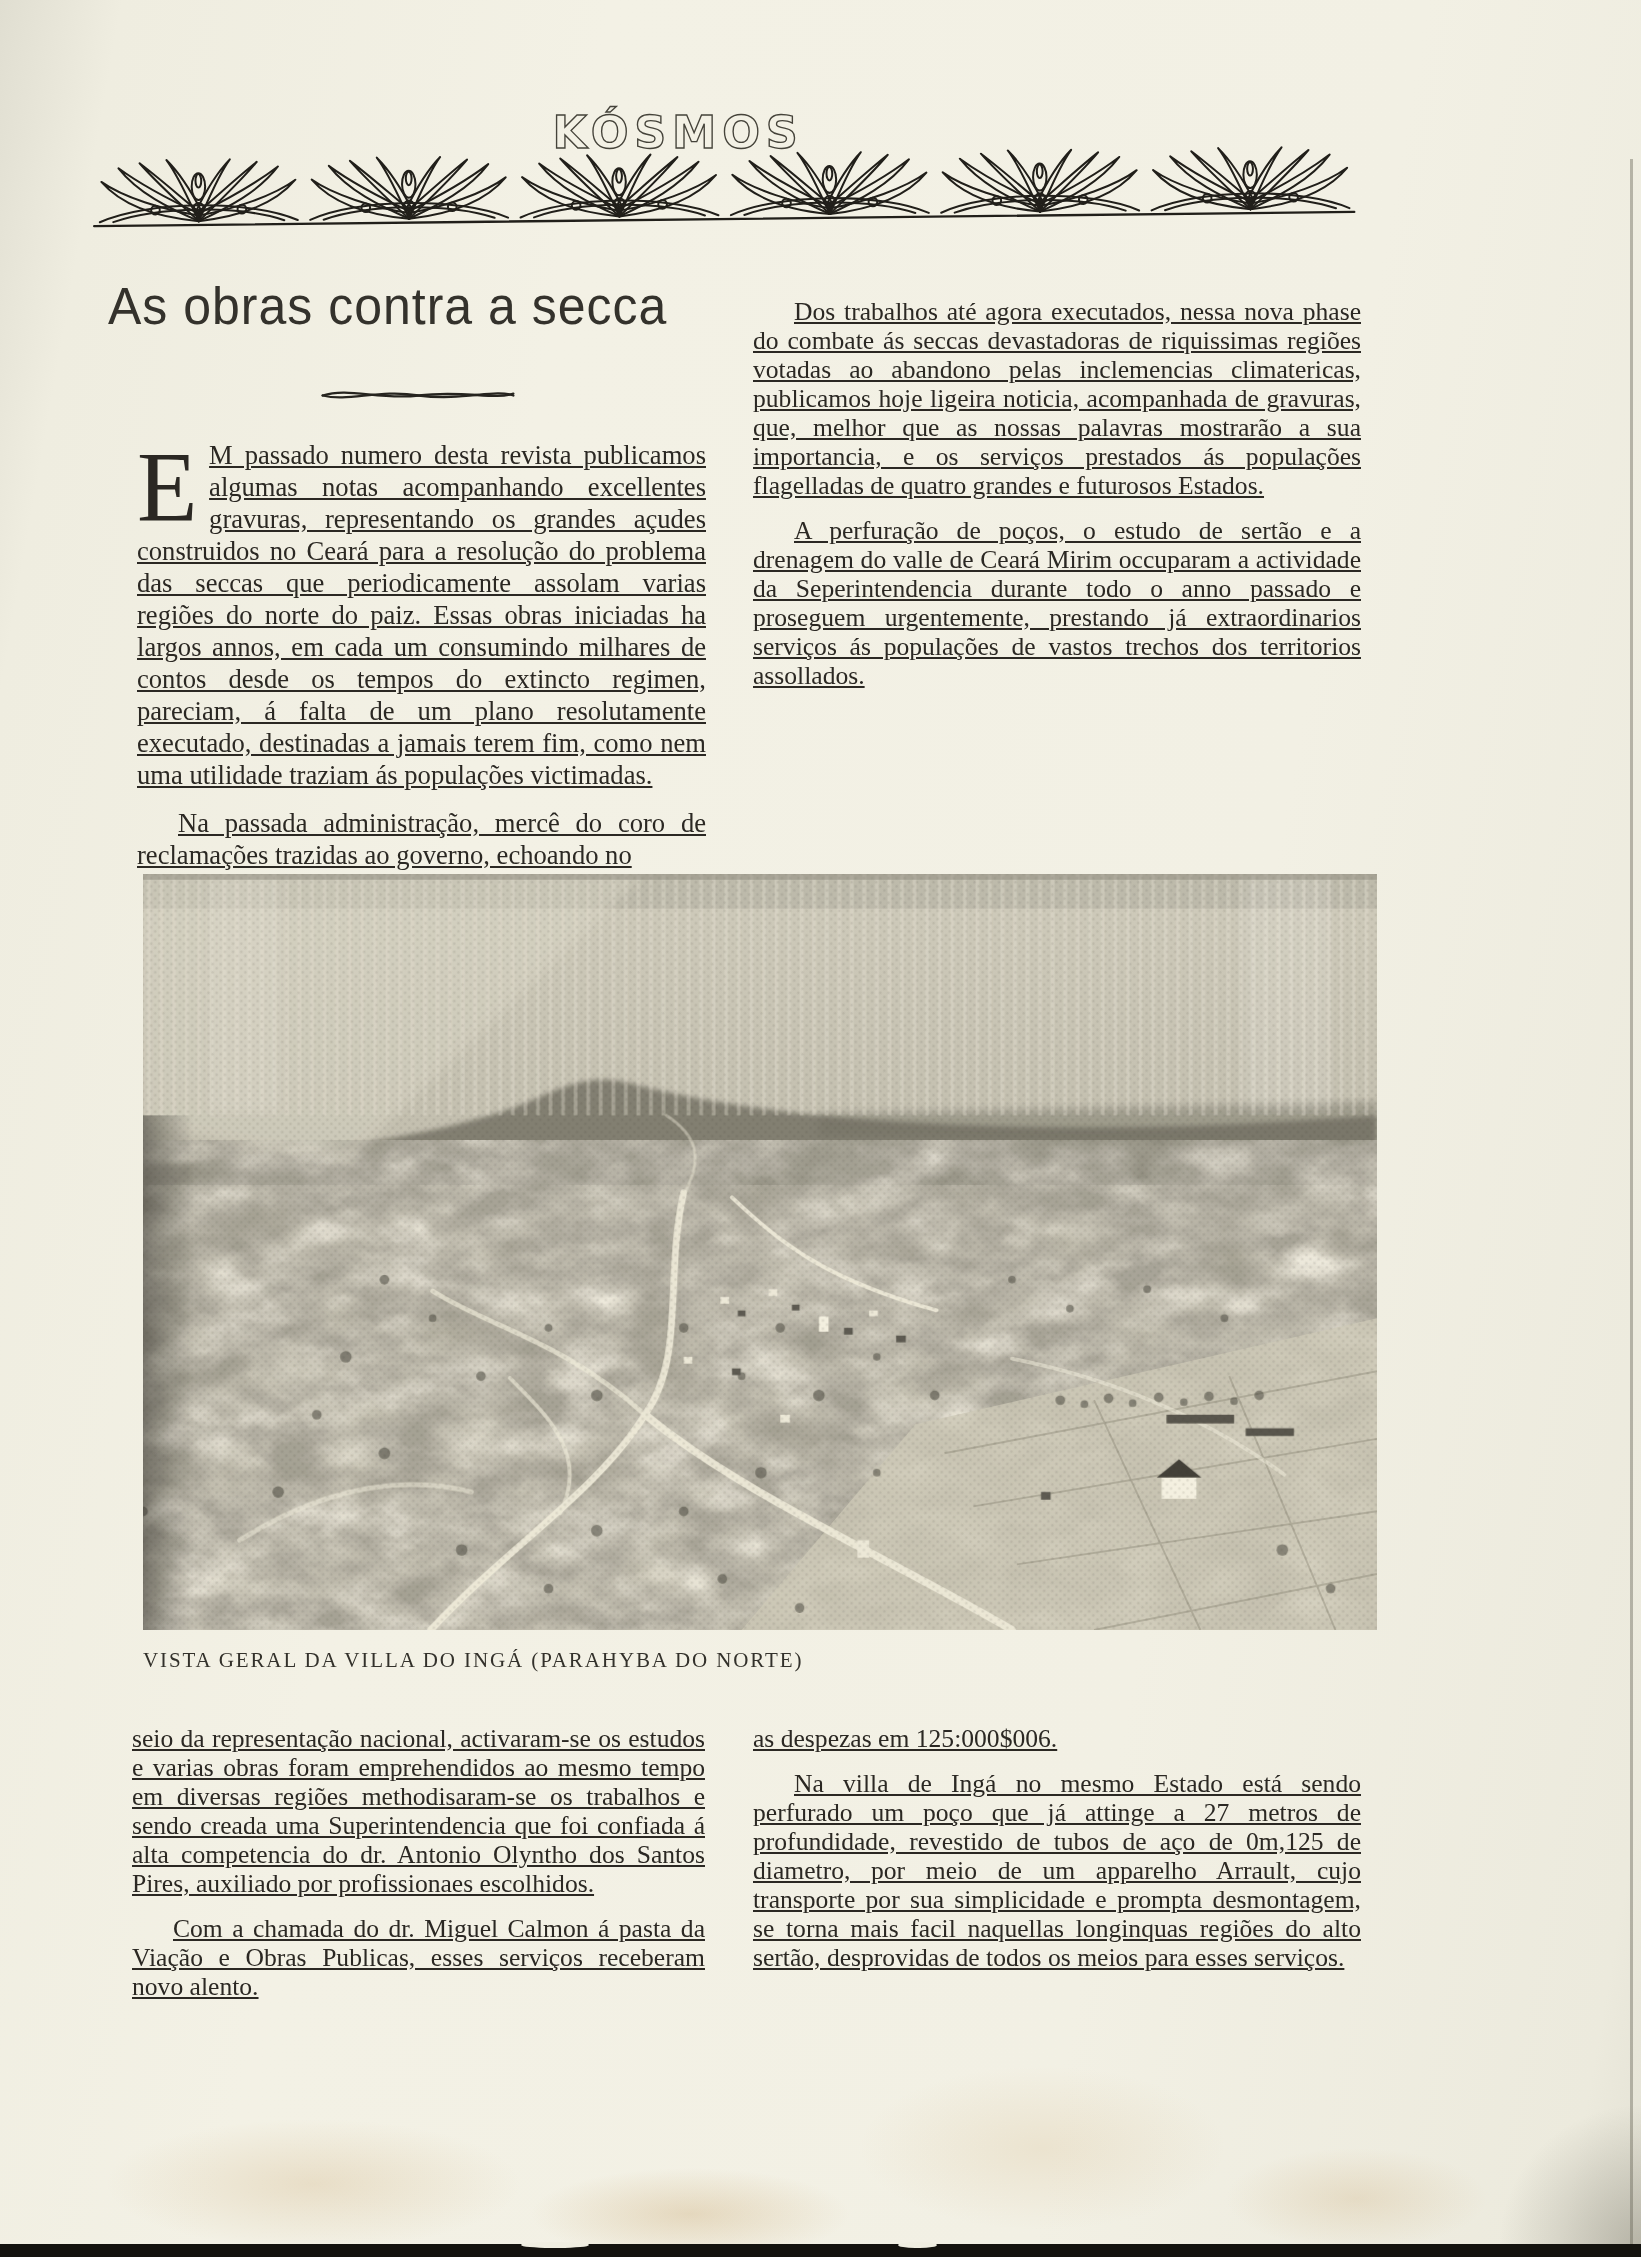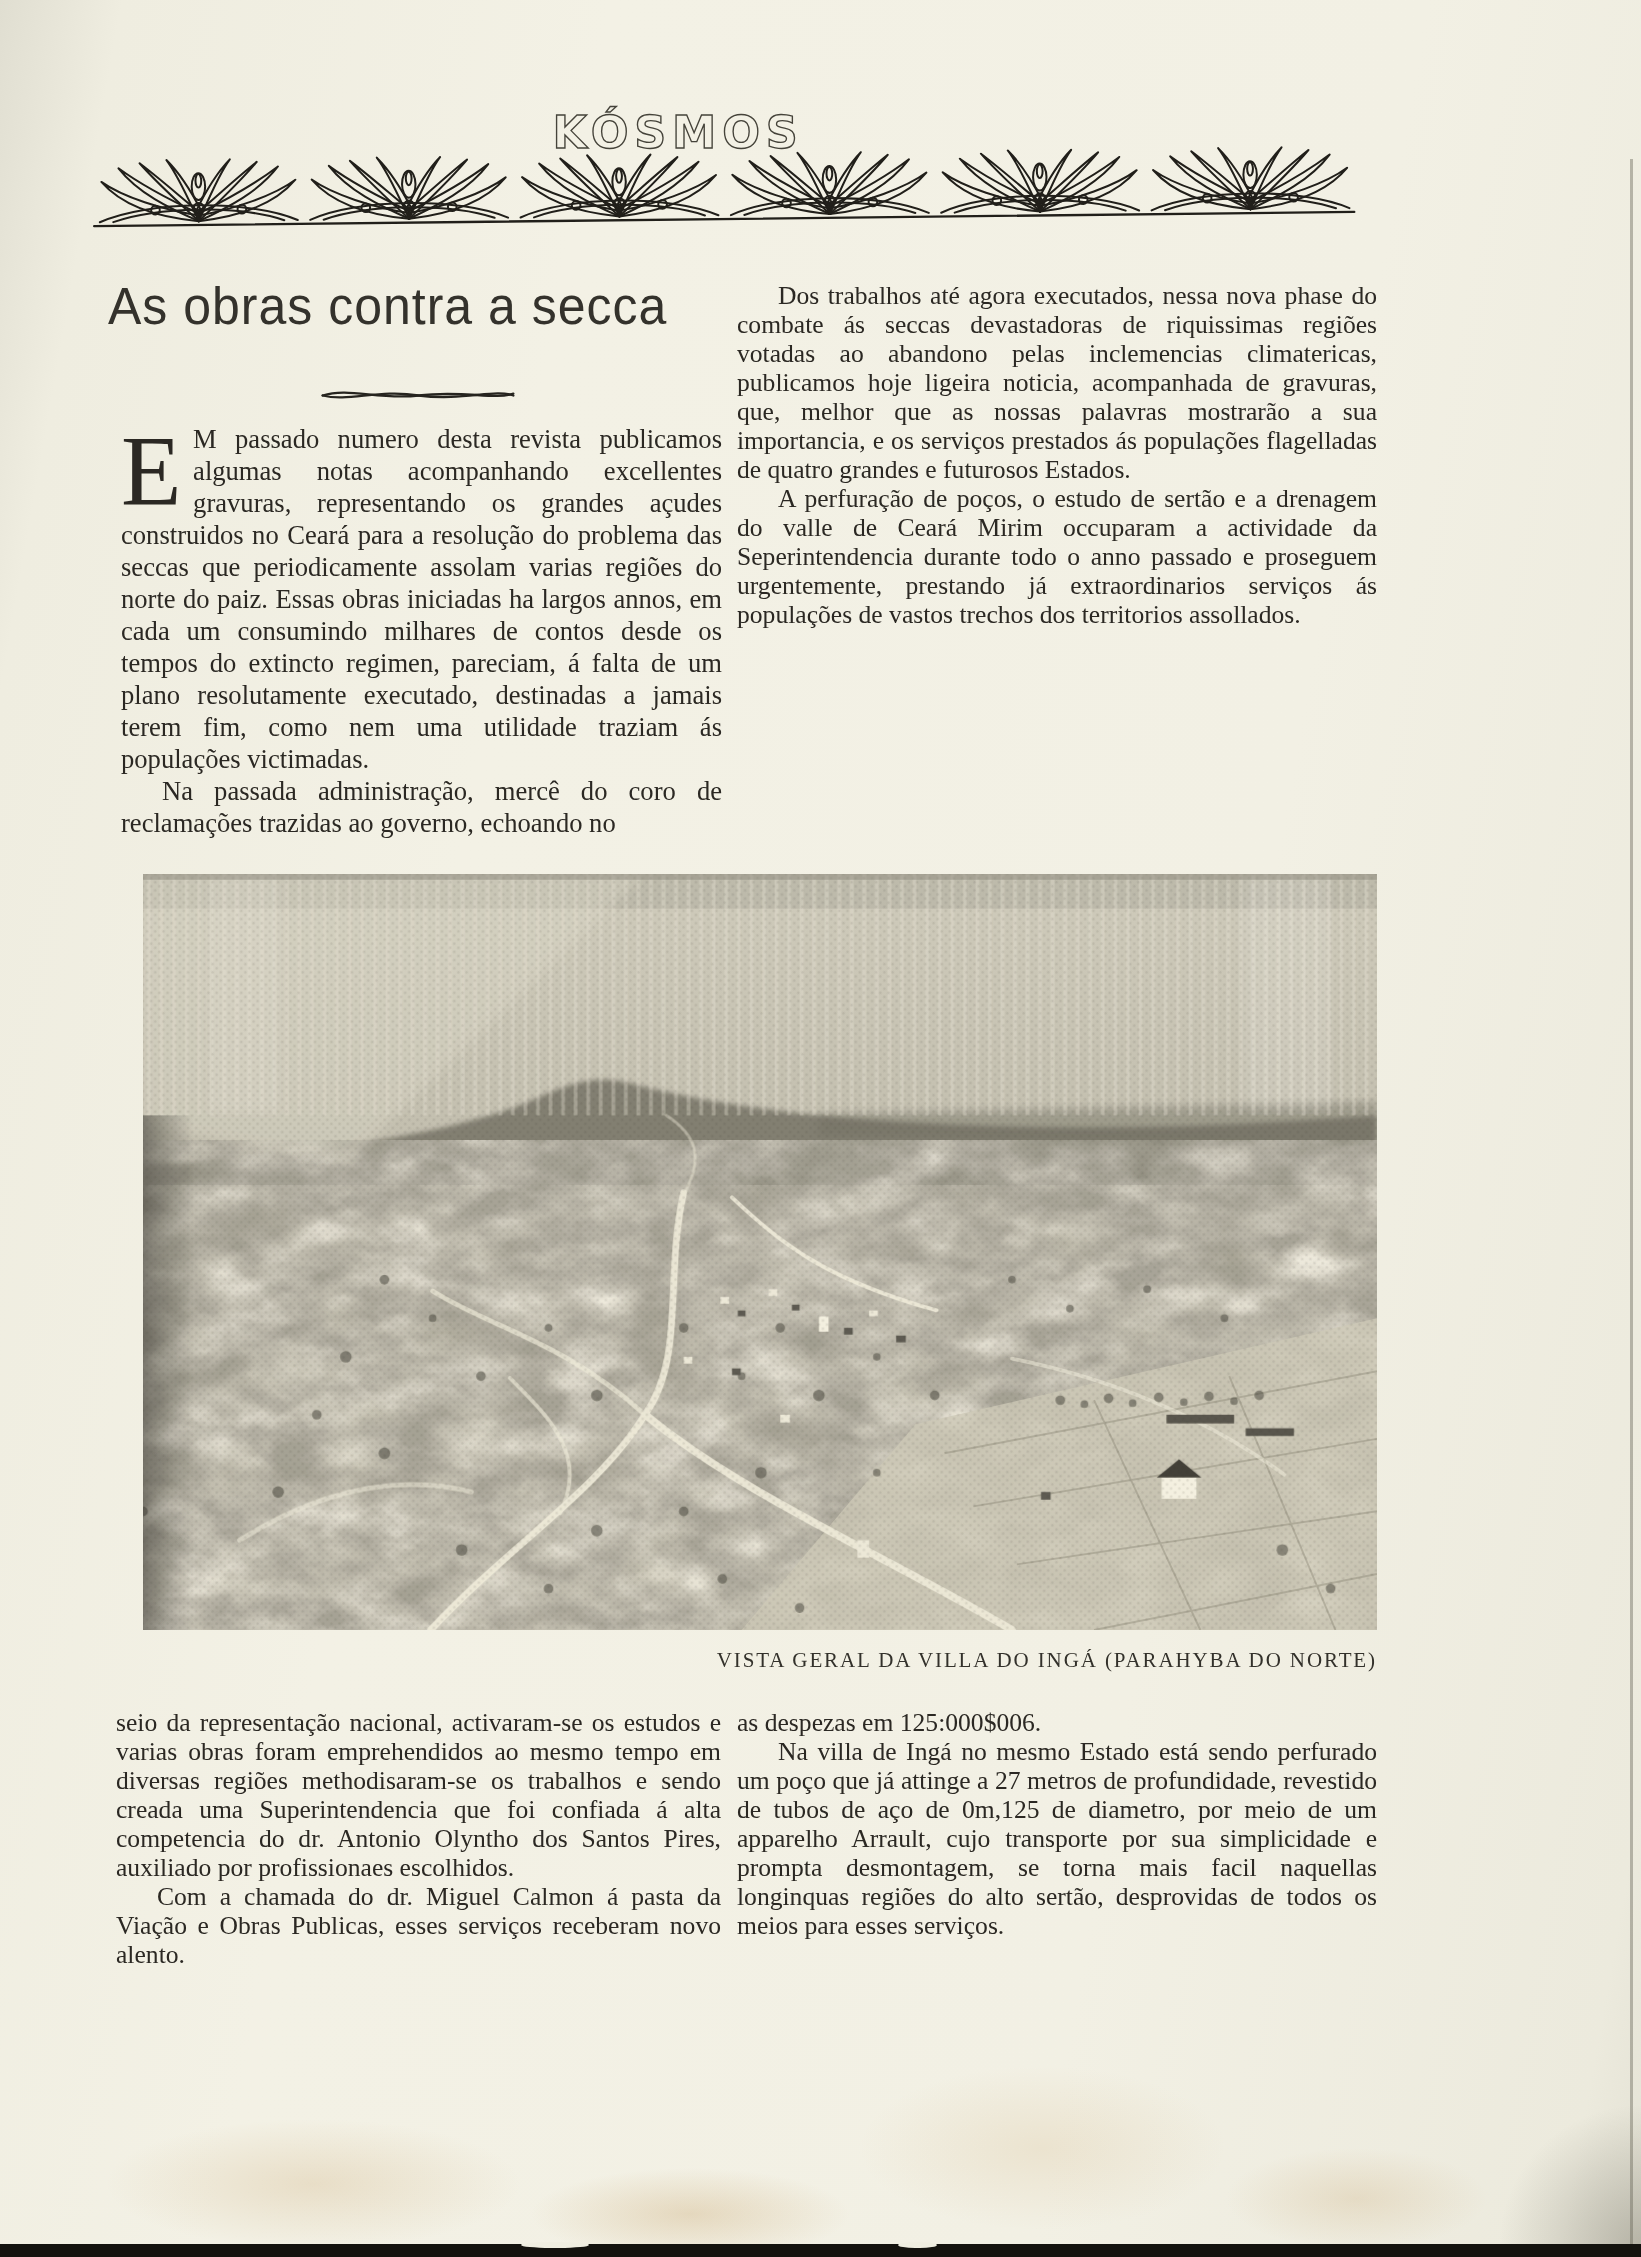--- a/index.html
+++ b/index.html
@@ -24,32 +24,32 @@
     transform:rotate(-0.65deg);transform-origin:left top;}
 
   
   .art-title{position:absolute;left:108px;top:276px;width:618px;
     font-family:"Liberation Sans", sans-serif;font-size:50px;font-weight:400;
     color:#34322c;letter-spacing:1px;transform:scaleY(1.05);transform-origin:left top;white-space:nowrap;}
   .squiggle{position:absolute;left:319px;top:384px;width:198px;height:23px;}
 
   
   .col{position:absolute;text-align:justify;hyphens:none;}
-  .col p{margin:0;}
+  .col p{margin:16px;text-decoration:underline;}
   .col p.indent{text-indent:41px;}
   .lt{left:121px;top:423px;width:601px;font-size:26.6px;line-height:32px;}
   .rt{left:737px;top:281px;width:640px;font-size:25.6px;line-height:29px;}
   .lb{left:116px;top:1708px;width:605px;font-size:25.6px;line-height:29px;}
   .rb{left:737px;top:1708px;width:640px;font-size:25.6px;line-height:29px;}
   .dropcap{float:left;font-size:99px;line-height:83px;padding:5.8px 11.6px 0 0;color:#2b2823;}
 
   
   .photo{position:absolute;left:143px;top:874px;width:1234px;height:756px;overflow:hidden;
     background:#b4b2a4;filter:contrast(.97) brightness(1.01) sepia(.06);}
-  .caption{position:absolute;left:143px;top:1648px;width:1234px;text-align:right;
+  .caption{position:absolute;left:143px;top:1648px;width:1234px;text-align:left;
     font-size:21px;letter-spacing:1.9px;color:#33312b;}
 </style>
 </head>
 <body>
 
 <div class="canvas">
 
   <svg class="masthead" viewBox="0 0 420 62">
     <text x="210" y="46" text-anchor="middle" font-family="DejaVu Sans, sans-serif" font-size="46" font-weight="bold" letter-spacing="6" fill="none" stroke="#45433a" stroke-width="1.4">KÓSMOS</text>
   </svg>

